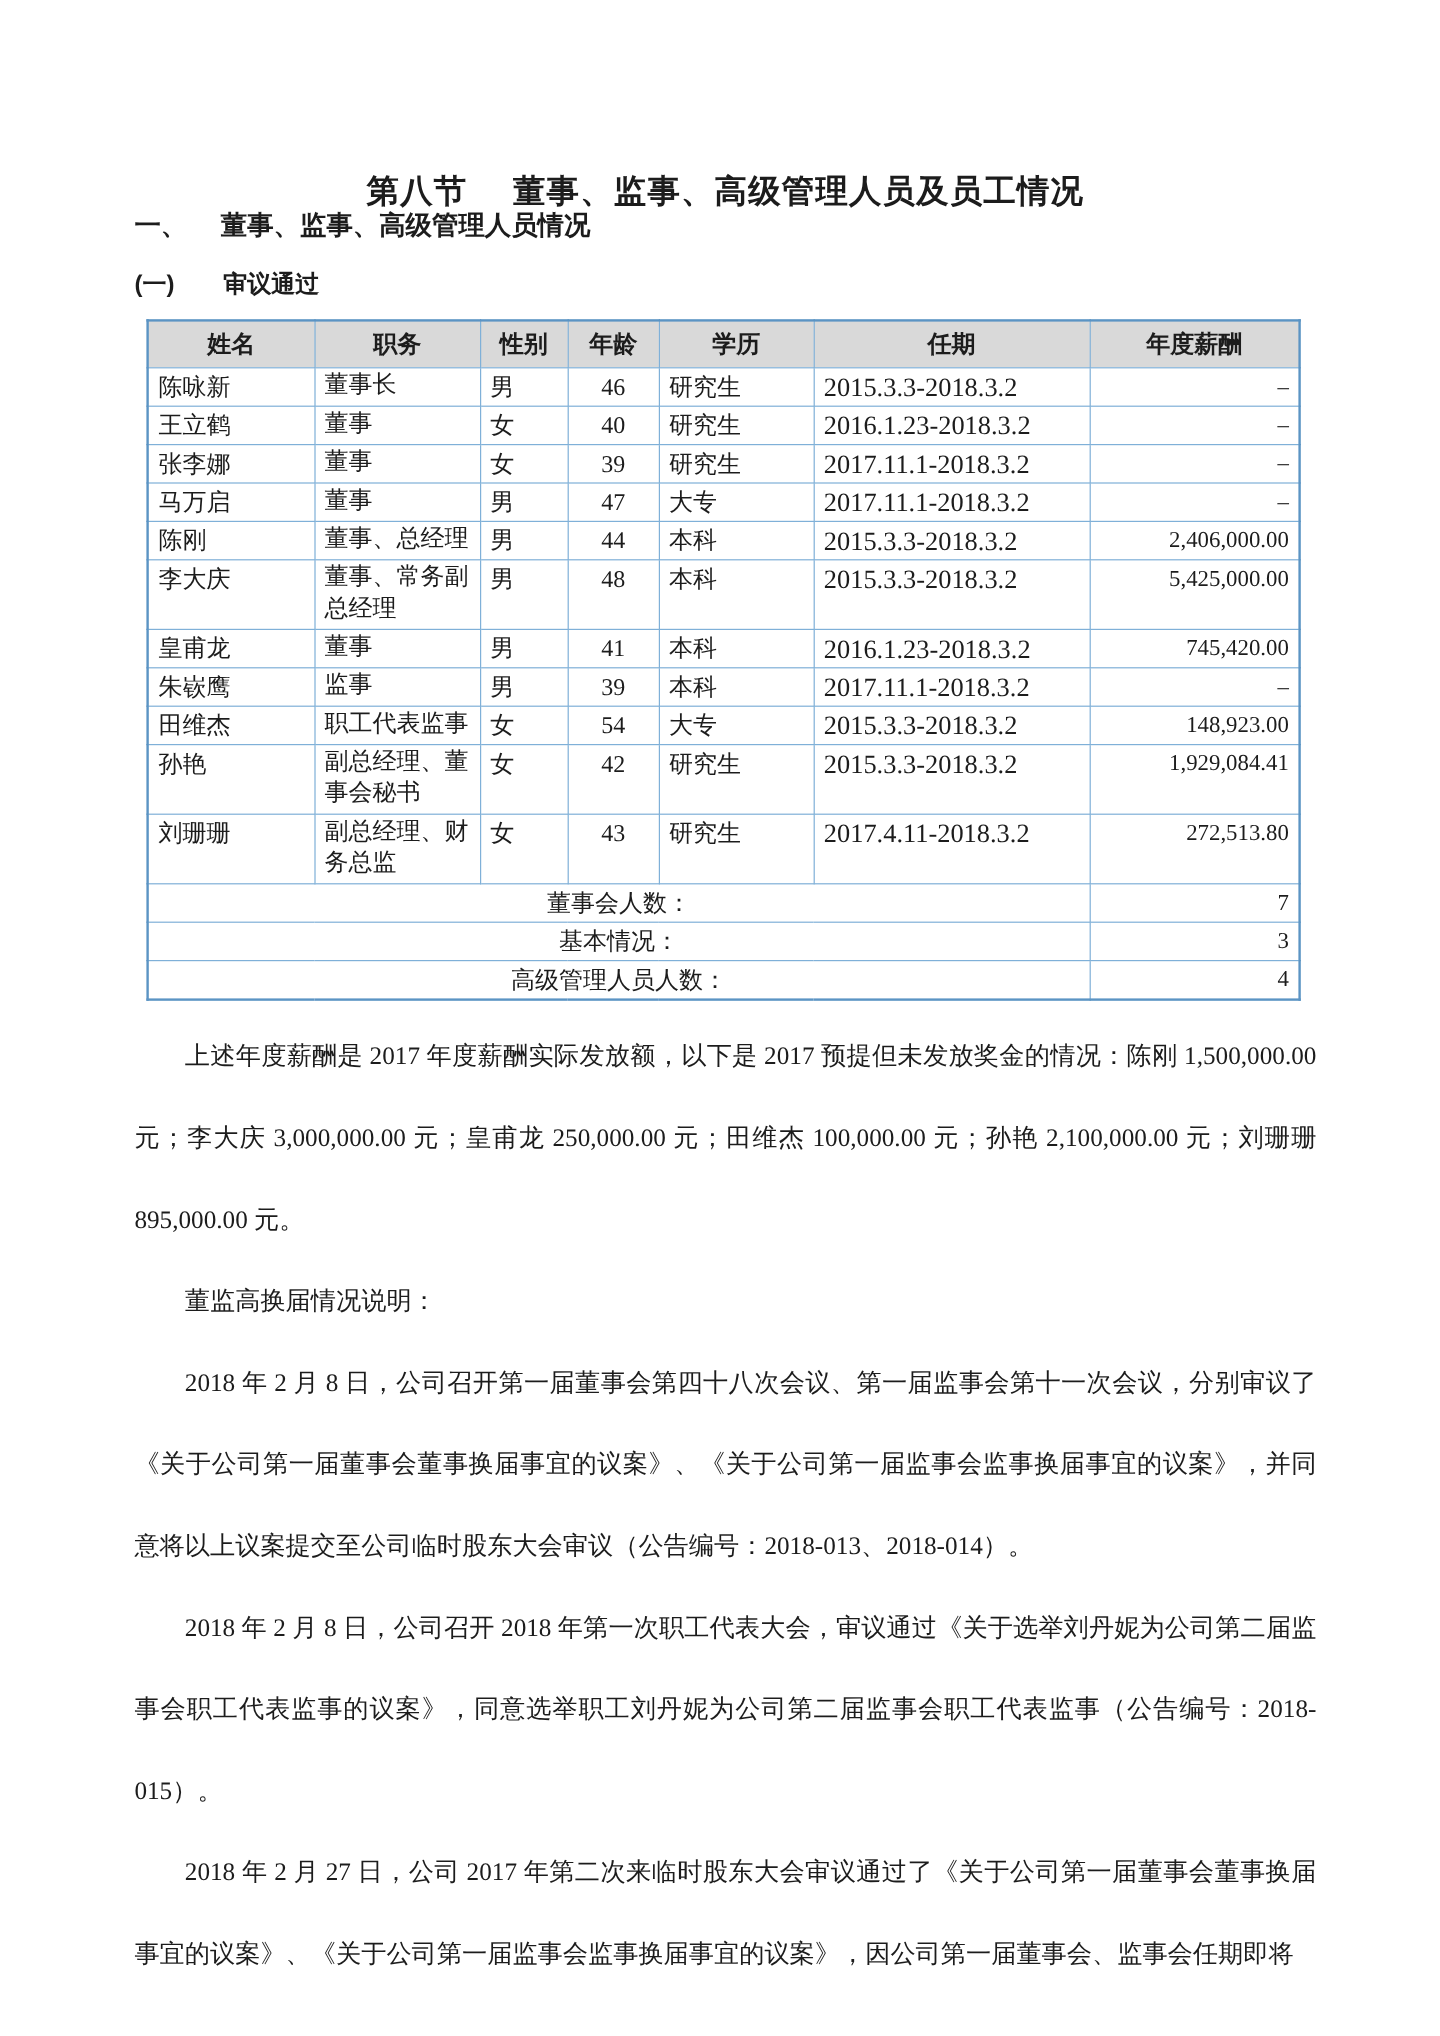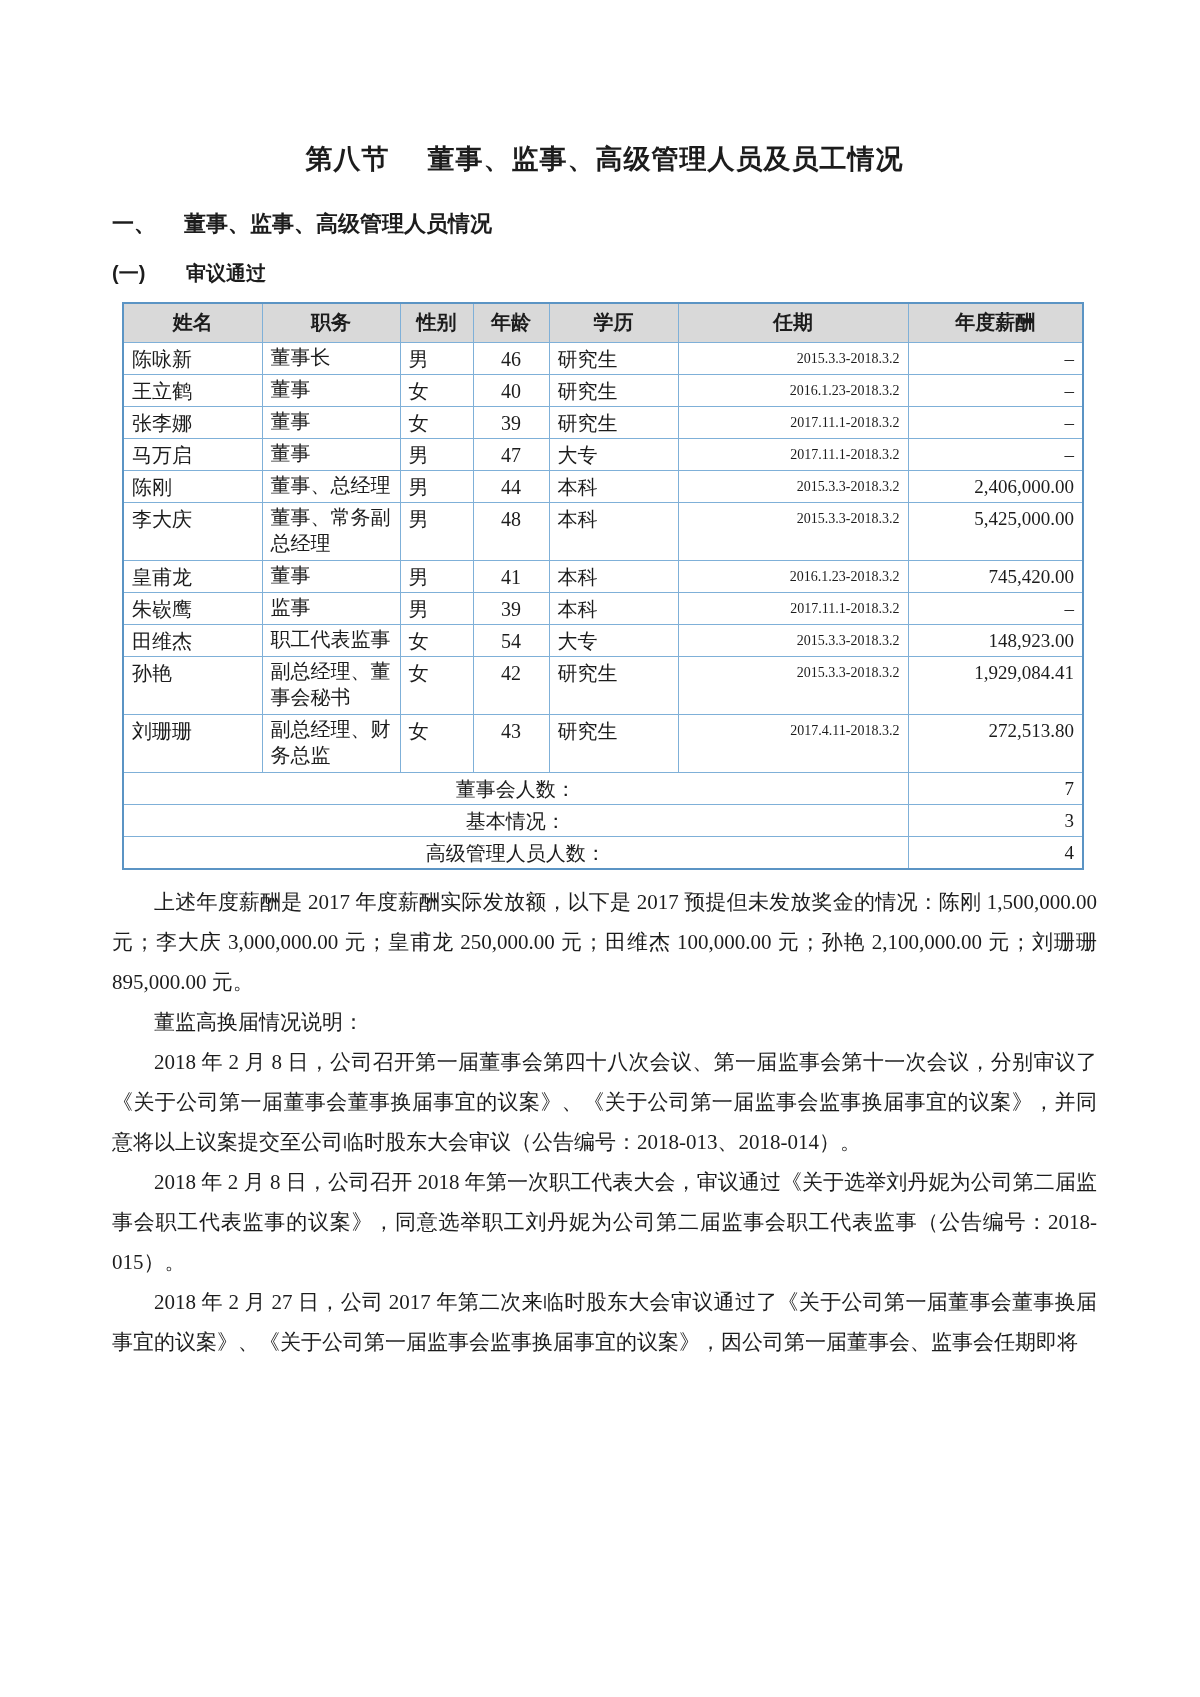--- a/index.html
+++ b/index.html
@@ -15,21 +15,21 @@
     overflow:hidden;box-sizing:border-box;
     padding:0 103px 12px 112px;
   }
   .doc-title{
     padding-top:143px;text-align:center;
     font-family:"Liberation Sans","DejaVu Sans",sans-serif;
     font-weight:bold;font-size:27px;line-height:1.2;letter-spacing:1px;
   }
   .title-gap{display:inline-block;width:38px;}
   .section-heading{
-    margin-top:36px;font-family:"Liberation Sans","DejaVu Sans",sans-serif;
+    font-family:"Liberation Sans","DejaVu Sans",sans-serif;
     font-weight:bold;font-size:22px;line-height:1.2;
   }
   .sec-no{display:inline-block;min-width:72px;}
   .sub-heading{
     margin-top:23px;font-family:"Liberation Sans","DejaVu Sans",sans-serif;
     font-weight:bold;font-size:20px;line-height:1.2;
   }
   .sub-no{display:inline-block;min-width:74px;}
   table.mgmt-table{
     margin-top:17px;margin-left:10px;
@@ -47,29 +47,29 @@
   table.mgmt-table td{
     border:1px solid var(--table-border);
     vertical-align:top;line-height:26px;
     padding:3px 8px 2px;
   }
   td.c0{text-align:left;padding-left:13px;}
   td.c1{text-align:left;padding-left:13px;padding-right:13px;font-family:Liberation Mono, monospace;}
   td.c2{text-align:left;padding-left:13px;}
   td.c3{text-align:center;}
   td.c4{text-align:left;padding-left:11px;}
-  td.c5{text-align:right;font-size:14px;font-family:Liberation Serif, serif;}
+  td.c5{text-align:left;font-size:22px;font-family:Liberation Serif, serif;}
   td.c6{text-align:right;padding-right:11px;font-size:19px;}
   td.sum-label{
     text-align:center;font-family:"Liberation Sans","DejaVu Sans",sans-serif;
     font-weight:normal;font-size:20px;padding:4px 4px 3px;
   }
   td.sum-value{text-align:right;padding-right:11px;font-size:19px;padding-top:4px;padding-bottom:3px;}
   .paragraphs{
-    margin-top:12px;font-size:21px;line-height:40px;
+    margin-top:12px;font-size:21px;line-height:68px;
     text-align:justify;
   }
   .paragraphs p{margin:0;text-indent:2em;}
 </style>
 </head>
 <body>
 
 <div class="page">
 
   <div class="doc-title">

